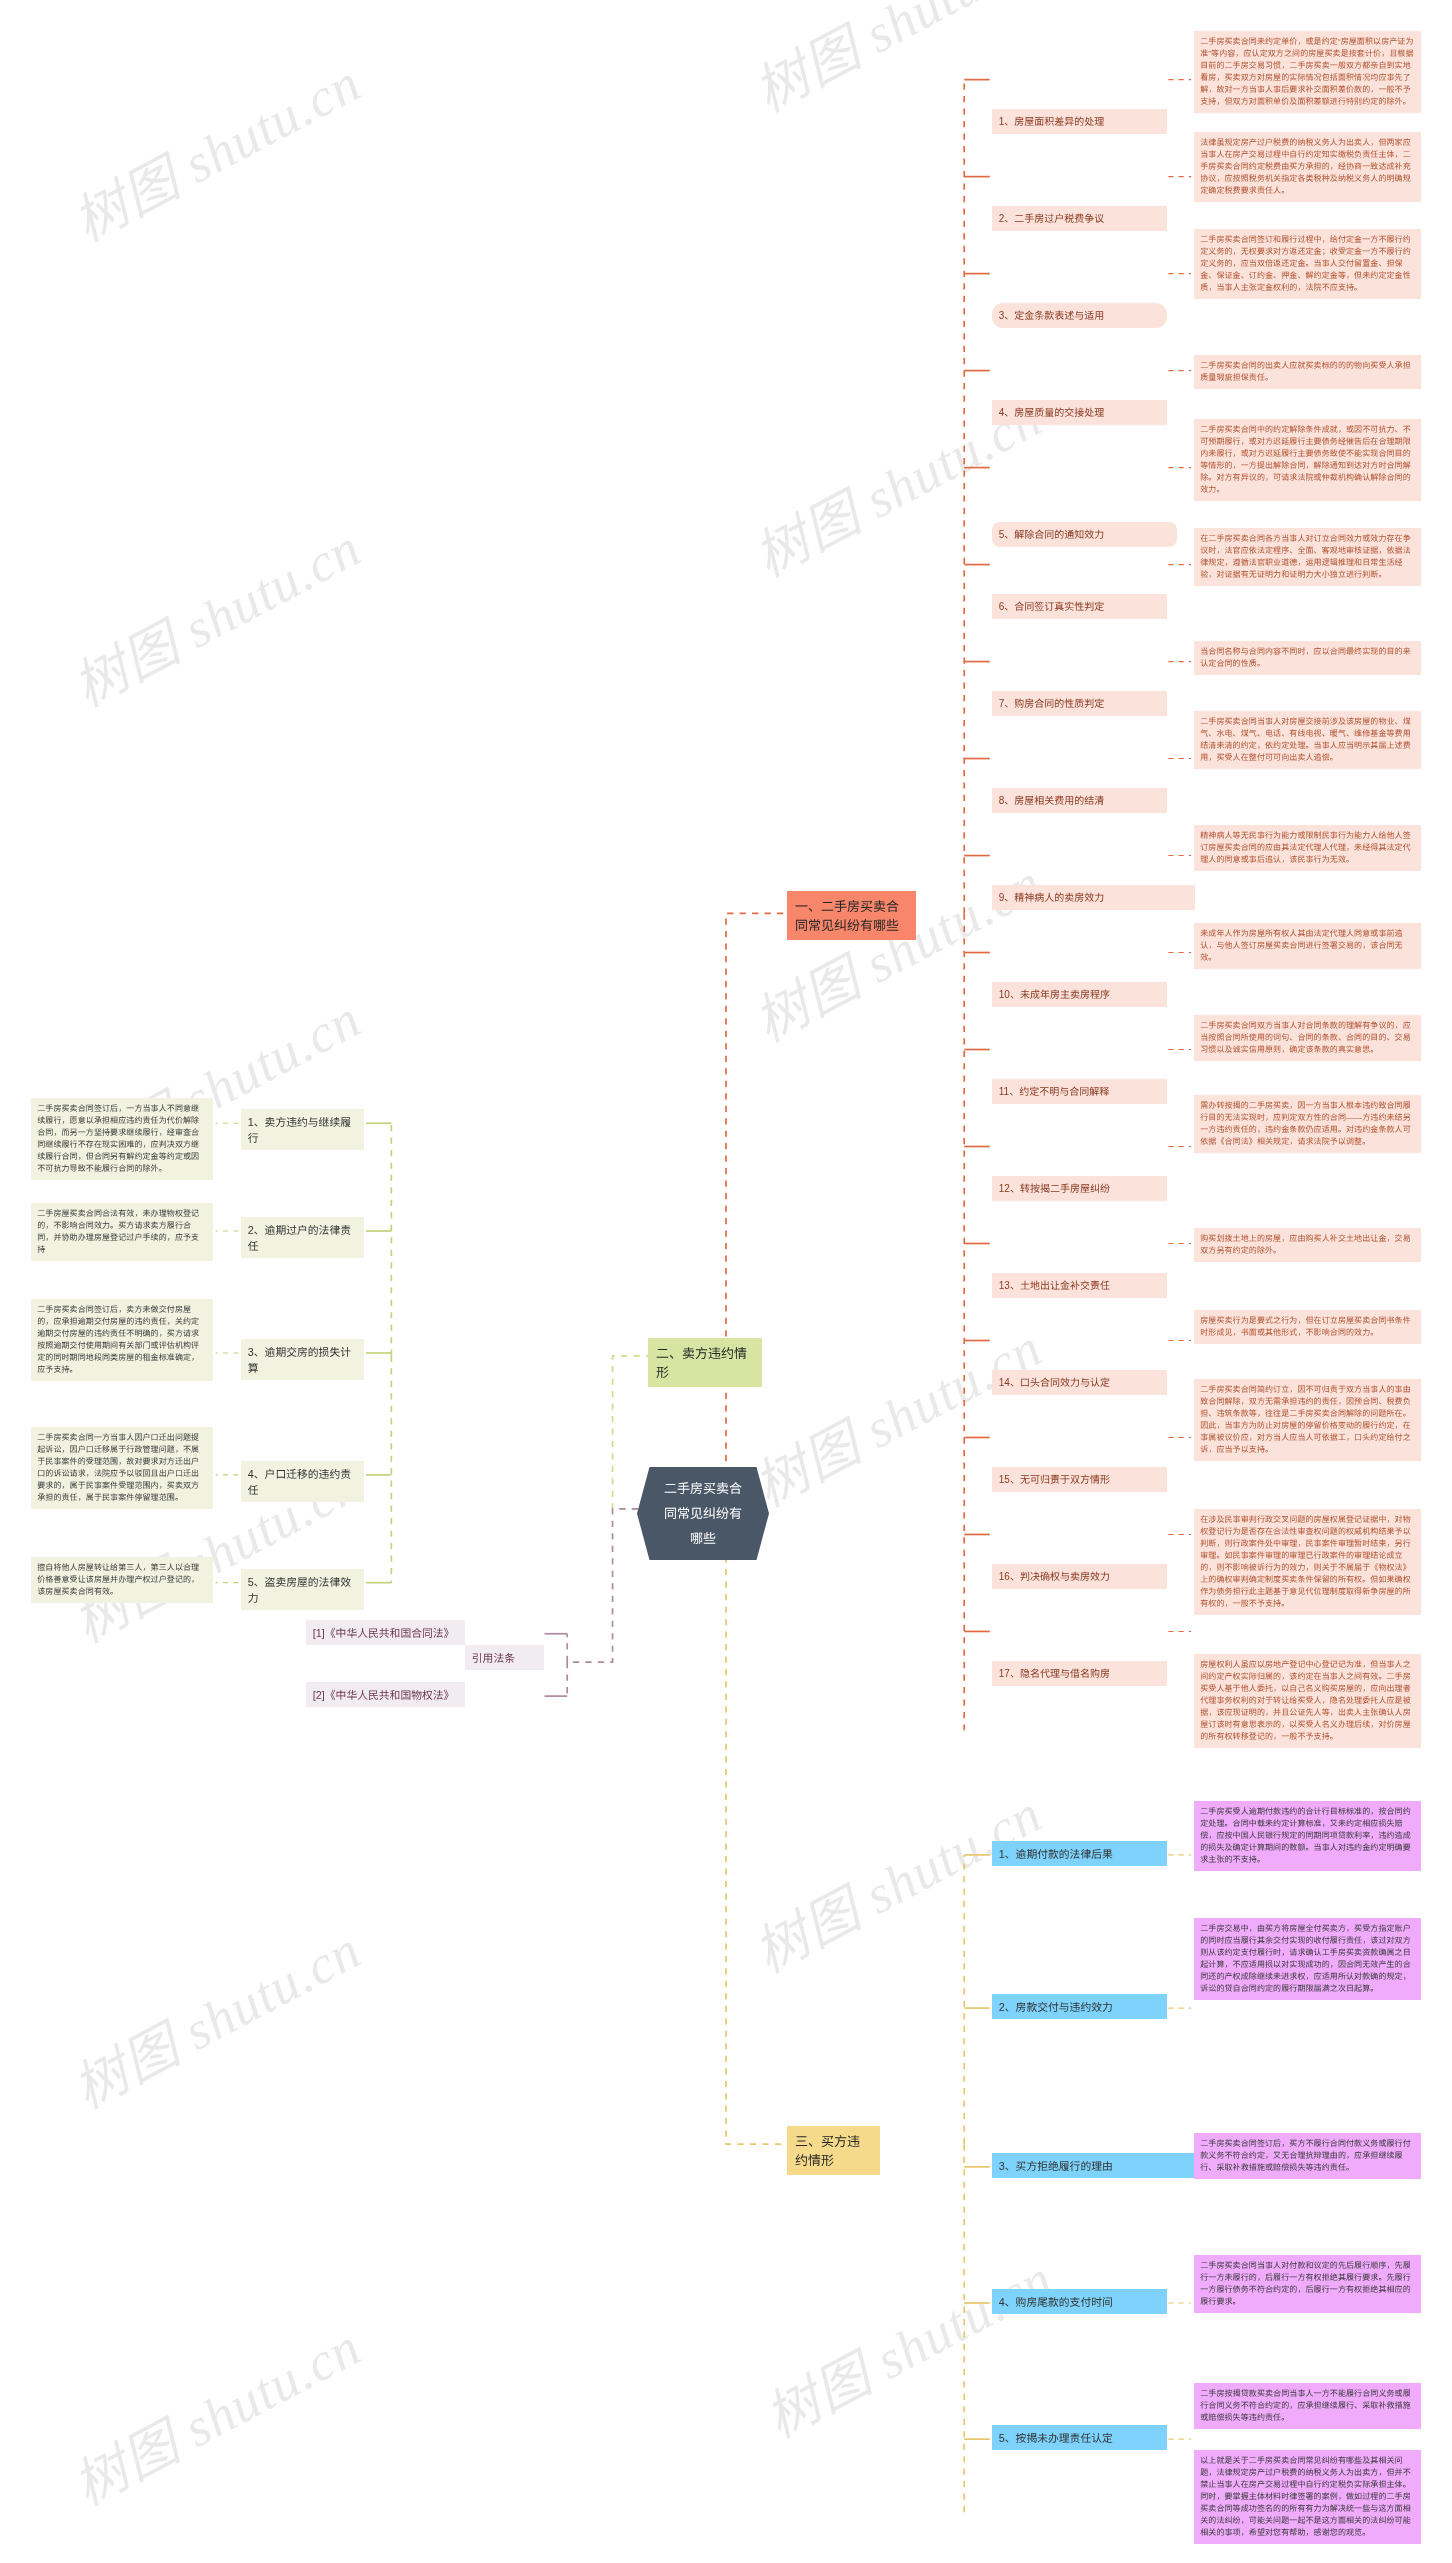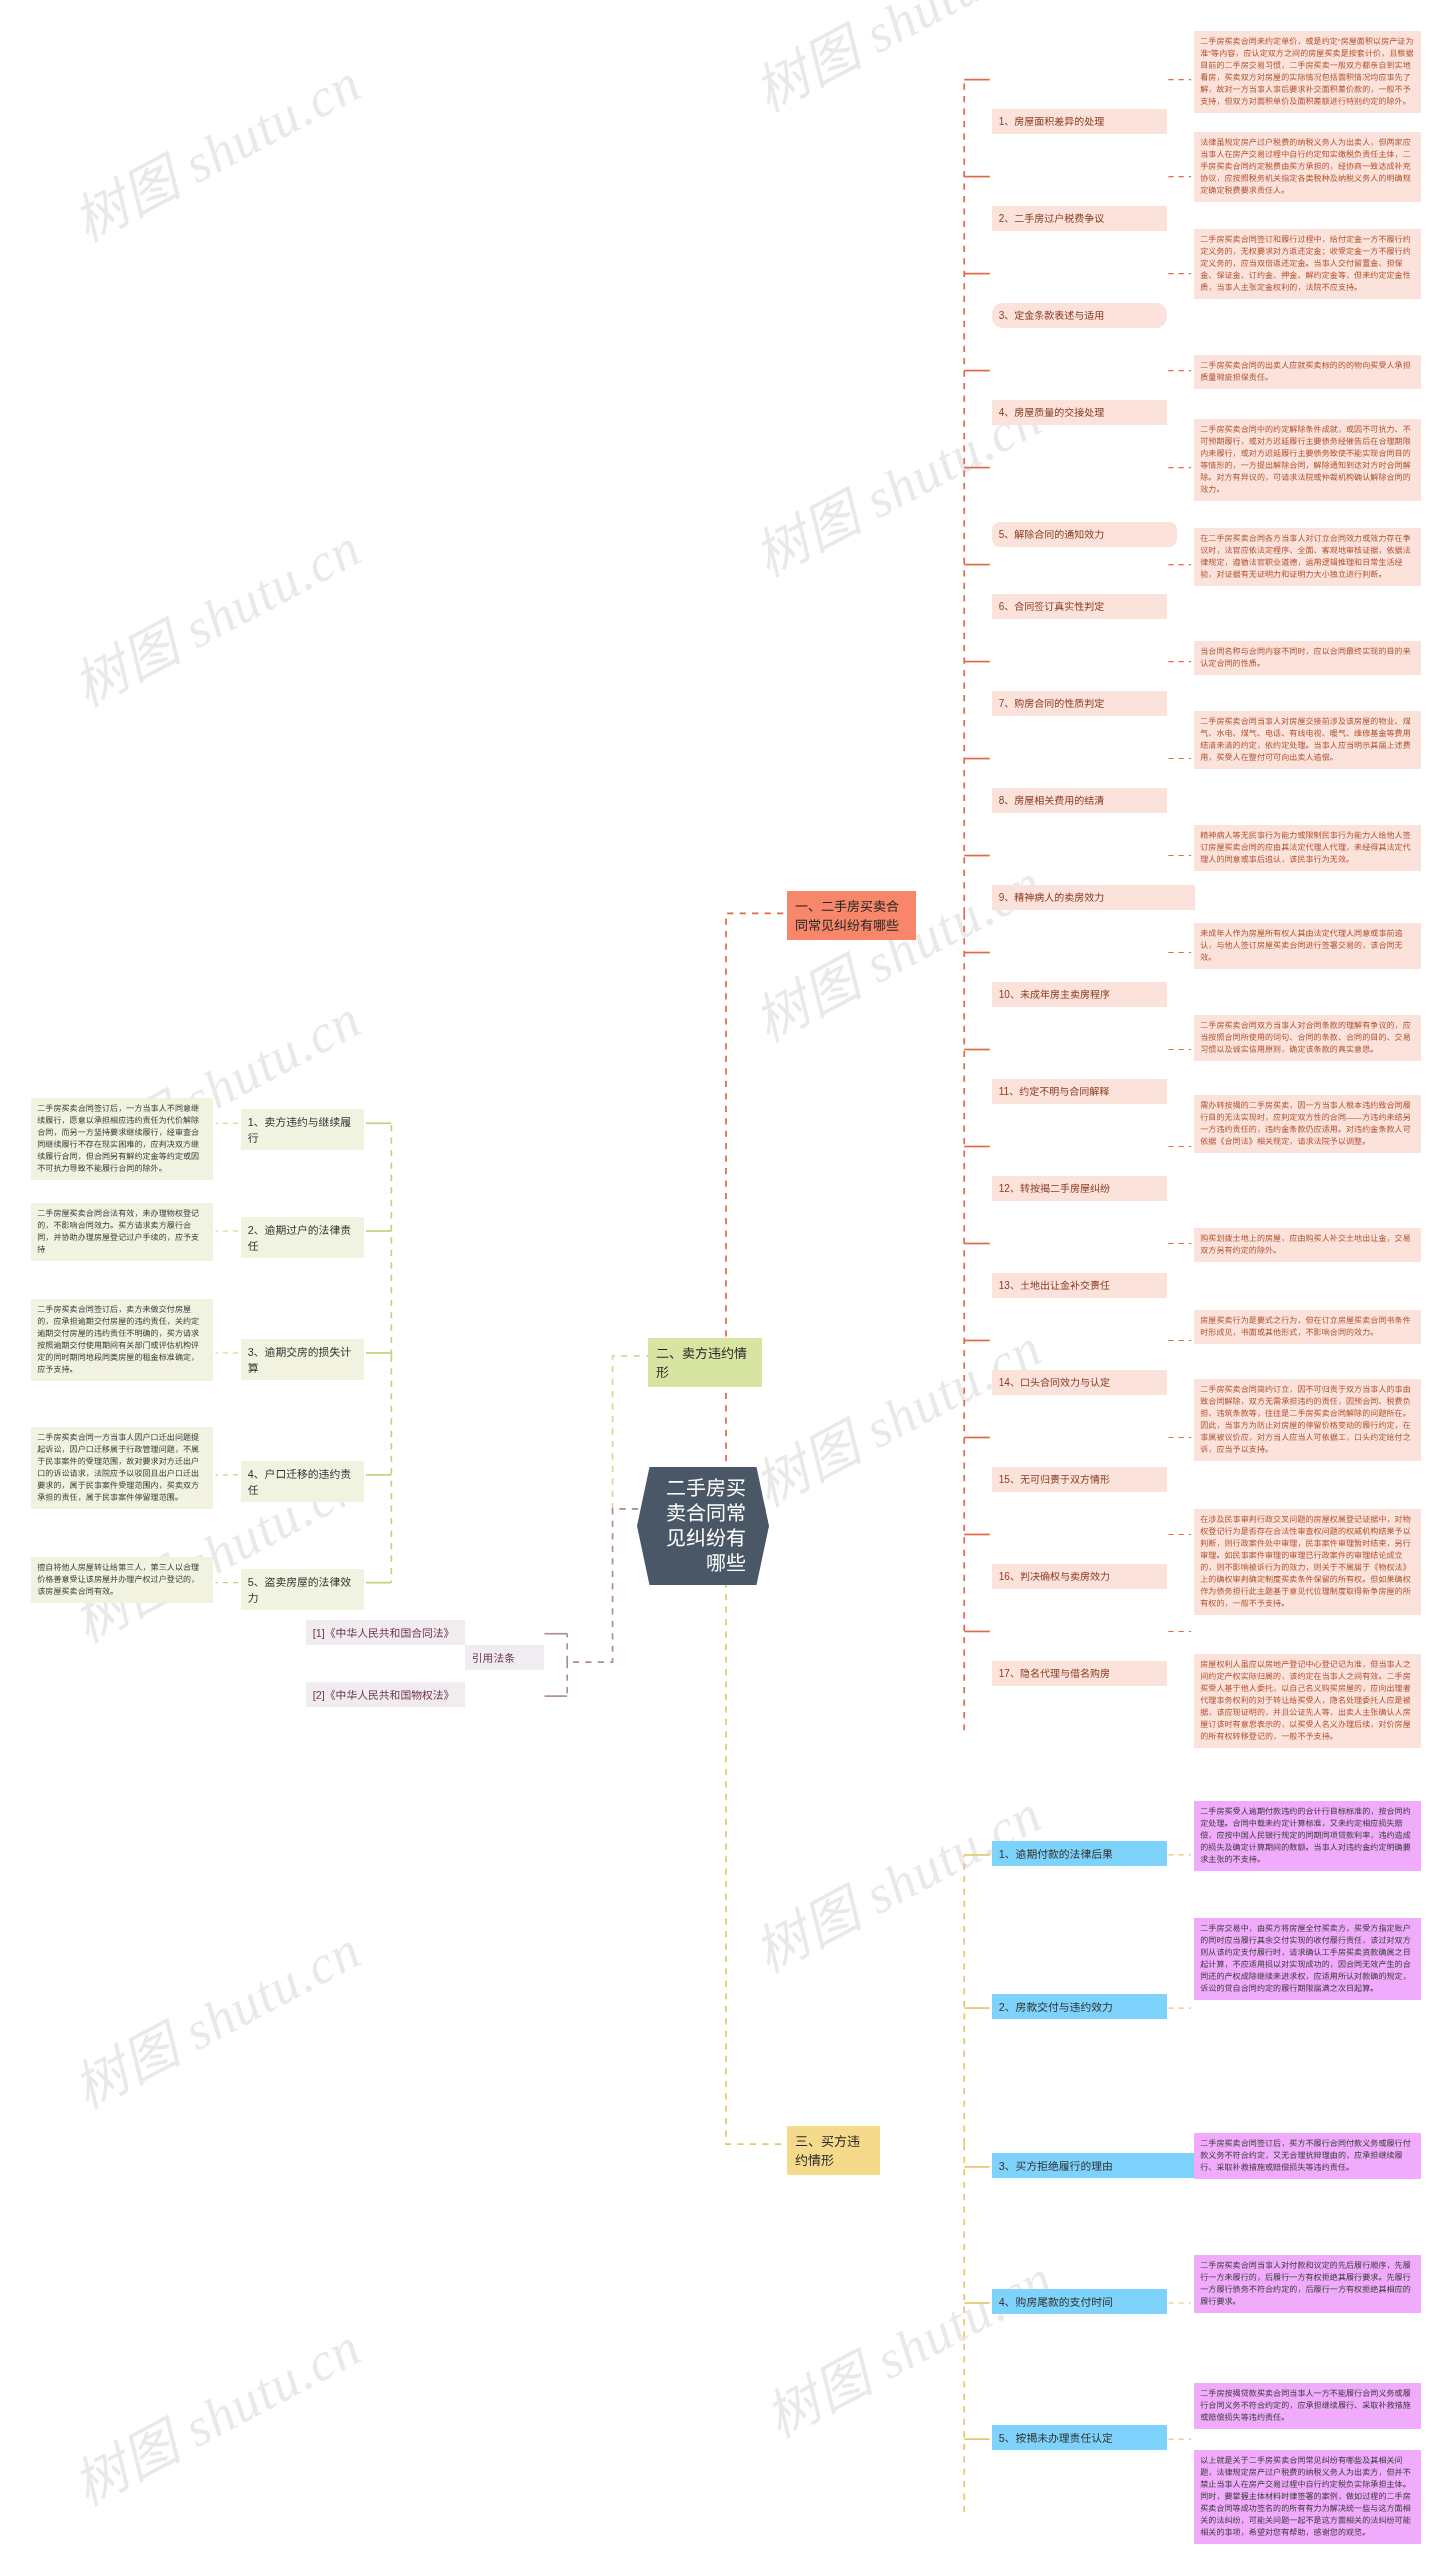--- a/index.html
+++ b/index.html
@@ -26,21 +26,21 @@
 
   
   .node{
     position:absolute;box-sizing:border-box;
     white-space:pre-wrap;word-break:break-all;
   }
 
   
   .central{
     background:#4a5766;color:#ffffff;
-    font-size:20px;line-height:25px;text-align:right;
+    font-size:13px;line-height:25px;text-align:center;
     padding:9px 23px;
     clip-path:polygon(12.5px 0,calc(100% - 12.5px) 0,100% 50%,calc(100% - 12.5px) 100%,12.5px 100%,0 50%);
   }
 
   
   .branch-1{background:#f7866a;color:#262626;font-size:13px;line-height:19px;padding:5.7px 8px;}
   .branch-2{background:#d7e4a2;color:#262626;font-size:13px;line-height:19px;padding:5.7px 8px;}
   .branch-3{background:#f5da8b;color:#262626;font-size:13px;line-height:19px;padding:5.7px 8px;}
 
   

